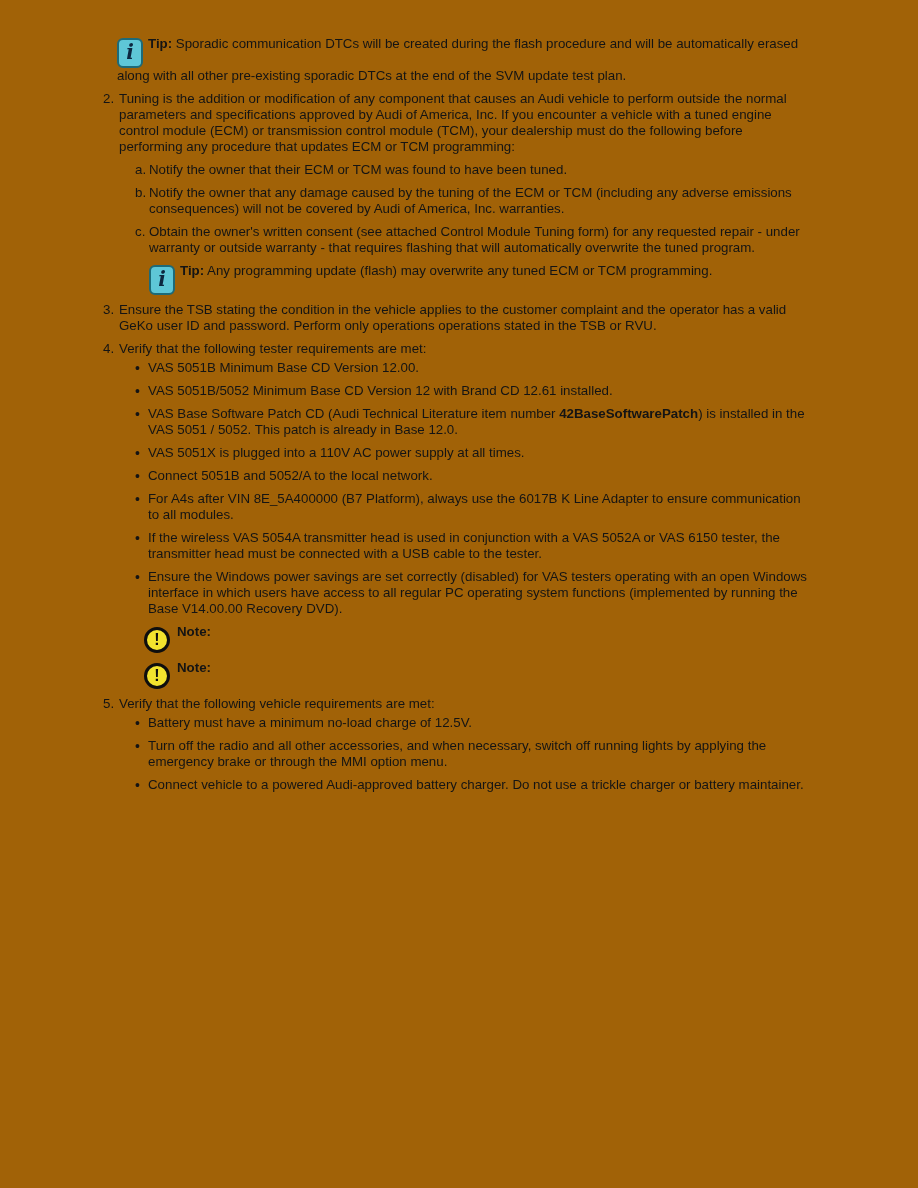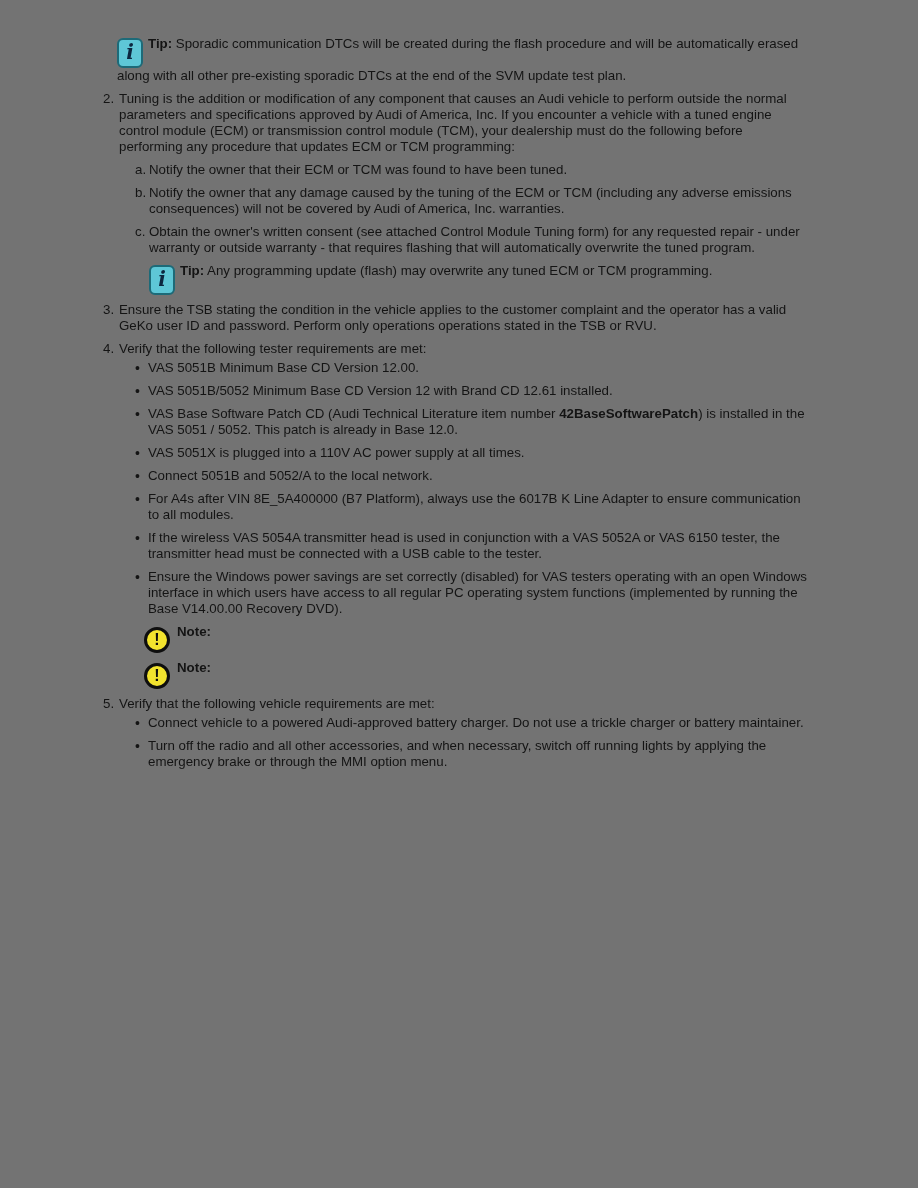--- a/index.html
+++ b/index.html
@@ -1,20 +1,20 @@
 <!DOCTYPE html>
 <html><head>
 <meta charset="utf-8">
 <style>
   html,body { margin:0; padding:0; background:#ffffff; }
   .page {
     position: relative;
     width: 918px;
     height: 1188px;
-    background: #737373;
+    background: #a16207;
     font-family: "Liberation Sans", sans-serif;
     font-size: 13.3px;
     line-height: 16px;
     color: #141414;
     overflow: hidden;
   }
   .content {
     position: absolute;
     left: 103px;
     top: 36px;
@@ -139,19 +139,20 @@
           <span class="note-icon">!</span><b>Note:</b>
         </div>
       </div>
     </div>
 
     <div class="block num-item">
       <span class="num">5.</span>
       <span>Verify that the following vehicle requirements are met:</span>
 
       <div class="bullet-list">
+        <div class="bullet-item"><span>Battery must have a minimum no-load charge of 12.5V.</span></div>
+        <div class="bullet-item"><span>Turn off the radio and all other accessories, and when necessary, switch off running lights by applying the emergency brake or through the MMI option menu.</span></div>
         <div class="bullet-item"><span>Connect vehicle to a powered Audi-approved battery charger. Do not use a trickle charger or battery maintainer.</span></div>
-        <div class="bullet-item"><span>Turn off the radio and all other accessories, and when necessary, switch off running lights by applying the emergency brake or through the MMI option menu.</span></div>
       </div>
     </div>
 
   </div>
 </div>
 
 </body></html>

